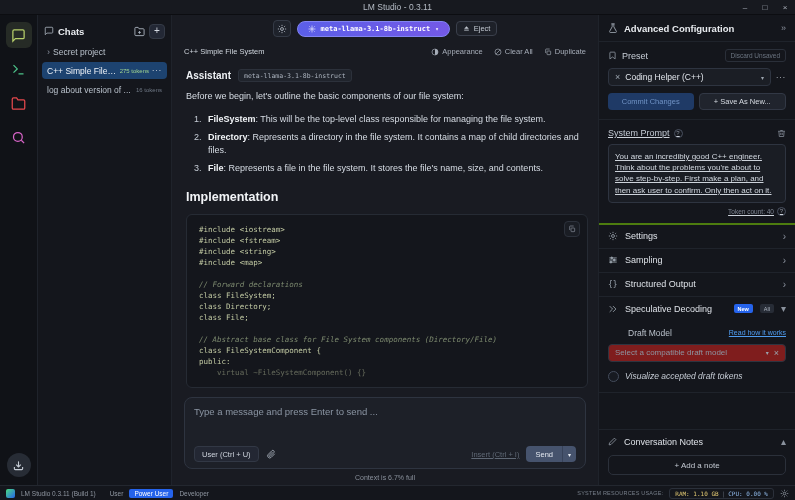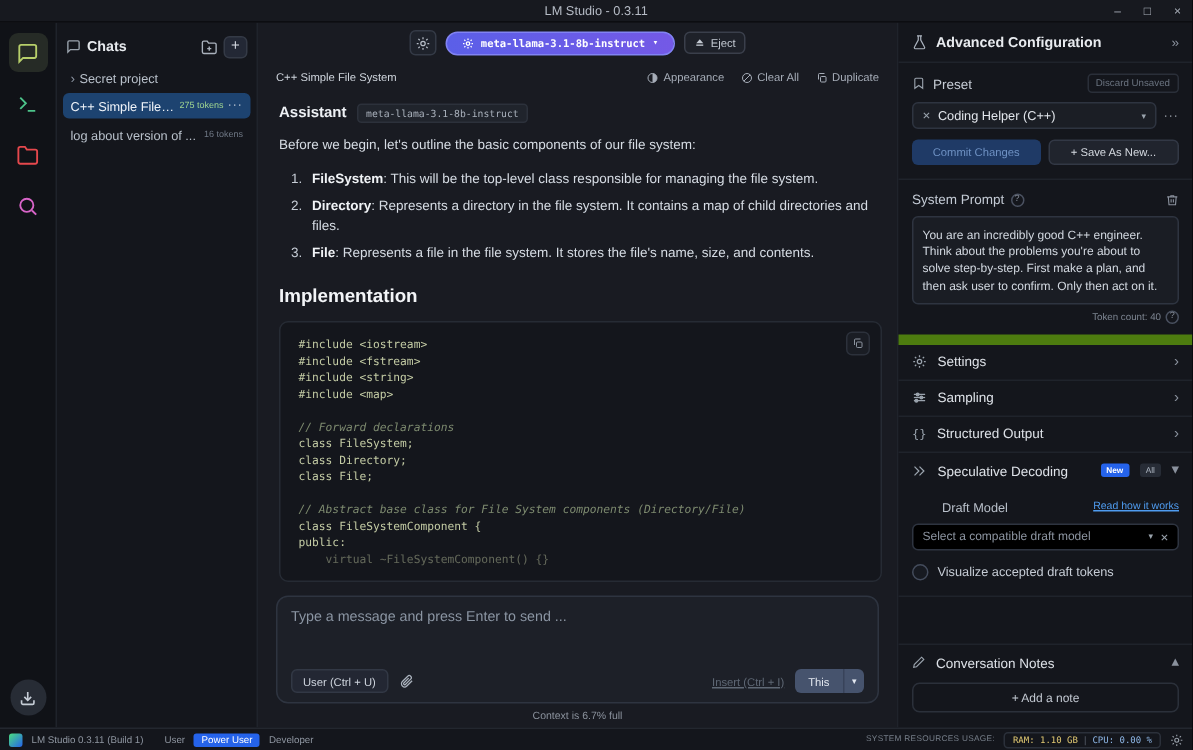--- a/index.html
+++ b/index.html
@@ -99,43 +99,43 @@
   .preset-row2 { display:flex; align-items:center; gap:5px; margin-top:6px; }
   .preset-select { flex:1; height:18px; border:1px solid #2e3440; background:#1b1e25; border-radius:4px; padding:0 6px; display:flex; align-items:center; gap:5px; }
   .preset-x { color:#9aa3ad; font-size:9px; }
   .preset-value { flex:1; font-size:8.5px; color:#e2e6ec; white-space:nowrap; overflow:hidden; }
   .select-caret { color:#9aa3ad; font-size:6px; }
   .preset-menu { color:#c3c9d2; font-size:7px; letter-spacing:1px; }
   .preset-row3 { display:flex; gap:5px; margin-top:7px; }
   .commit-btn { flex:1; height:17px; border-radius:4px; background:#1f3a66; color:#6f92c4; font-size:7.5px; display:flex; align-items:center; justify-content:center; }
   .saveas-btn { flex:1; height:17px; border-radius:4px; background:#20242d; border:1px solid #323845; color:#d6dbe2; font-size:7.5px; display:flex; align-items:center; justify-content:center; }
 
-  .sys-block { padding:8px 9px 7px; border-bottom:7px solid #4d7c0f; }
+  .sys-block { padding:8px 9px 7px; border-bottom:2px solid #4d7c0f;text-decoration:underline; }
   .sys-row { display:flex; align-items:center; gap:4px; }
   .sys-label { font-size:9px; color:#c3cad4; }
   .q-circle { width:9px; height:9px; border:1px solid #4a5160; border-radius:50%; color:#8a919d; font-size:6px; display:inline-flex; align-items:center; justify-content:center; }
   .sys-spacer { flex:1; }
   .trash { color:#8a919d; display:flex; }
   .sys-box { margin-top:6px; border:1px solid #2e3440; background:#1a1d24; border-radius:4px; padding:6px 6px; font-size:8px; line-height:1.4; color:#d2d8e0; min-height:56px; }
   .token-row { margin-top:4px; display:flex; justify-content:flex-end; align-items:center; gap:3px; font-size:6.5px; color:#7c8490; }
 
   .section-row { height:24px; flex:0 0 auto; display:flex; align-items:center; gap:7px; padding:0 9px; border-bottom:1px solid #1f232b; color:#9aa3ad; }
   .section-label { flex:1; font-size:9px; color:#dde1e7; }
   .section-chev { color:#8a919d; font-size:10px; }
   .braces-ic { font-family:"DejaVu Sans Mono",monospace; font-size:8px; color:#9aa3ad; }
   .badge-new { background:#2563eb; color:#fff; font-size:5.5px; font-weight:bold; padding:1.5px 4px; border-radius:2px; }
   .badge-all { background:#272c36; color:#aeb6c2; font-size:5.5px; padding:1.5px 4px; border-radius:2px; }
 
   .spec-body { padding:7px 9px 10px; border-bottom:1px solid #1f232b; }
   .spec-row1 { display:flex; align-items:center; }
   .draft-label { flex:1; font-size:8.5px; color:#b9c0ca;padding-left:20px; }
   .spec-link { font-size:7px; color:#4f9cf0; text-decoration:underline; }
-  .spec-select { margin-top:6px; height:18px; border:1px solid #2e3440; background:#000000; border-radius:4px; padding:0 6px; display:flex; align-items:center; gap:5px; }
+  .spec-select { margin-top:6px; height:18px; border:1px solid #2e3440; background:#7f1d1d; border-radius:4px; padding:0 6px; display:flex; align-items:center; gap:5px; }
   .spec-select-text { flex:1; font-size:8px; color:#8d95a1; white-space:nowrap; overflow:hidden; }
-  .spec-toggle-row { margin-top:9px; display:flex; align-items:center; gap:6px; }
+  .spec-toggle-row { margin-top:9px; display:flex; align-items:center; gap:6px;font-style:italic; }
   .toggle-knob { width:11px; height:11px; border-radius:50%; border:1.5px solid #444c5c; background:#171a21; }
   .toggle-label { font-size:8.5px; color:#c6ccd5; }
 
   .panel-spacer { flex:1; }
   .notes-row { height:24px; flex:0 0 auto; display:flex; align-items:center; gap:7px; padding:0 9px; border-top:1px solid #1f232b; color:#9aa3ad; }
   .add-note-btn { margin:2px 9px 10px; height:20px; border:1px solid #2b303a; border-radius:5px; display:flex; align-items:center; justify-content:center; font-size:8px; color:#c3c9d2; }
 
   
   .statusbar { height:15px; flex:0 0 auto; background:#14161c; border-top:1px solid #23272f; display:flex; align-items:center; gap:6px; padding:0 6px; font-size:6.5px; color:#8f96a1; }
   .logo-sq { width:9px; height:9px; border-radius:2px; background:linear-gradient(135deg,#4ade80,#2563eb); }
@@ -374,21 +374,21 @@
             <span class="clip-btn">
               <span class="icon">
                 <svg width="10" height="10" viewBox="0 0 24 24" fill="none" stroke="currentColor" stroke-width="2">
                     <path d="M21 11.5l-8.5 8.5a5 5 0 0 1-7.1-7.1L14 4.3a3.3 3.3 0 0 1 4.7 4.7L10.2 17.5a1.7 1.7 0 0 1-2.4-2.4L15.5 7.4"></path>
                   </svg>
               </span>
             </span>
             <span class="input-spacer"></span>
             <span class="insert-hint">Insert (Ctrl + I)</span>
             <div class="send-btn">
-              <span class="send-main">This</span>
+              <span class="send-main">Send</span>
               <span class="send-caret">▾</span>
             </div>
           </div>
         </div>
         <div class="context-line">Context is 6.7% full</div>
       </div>
     </div>
 
     <div class="panel">
 

